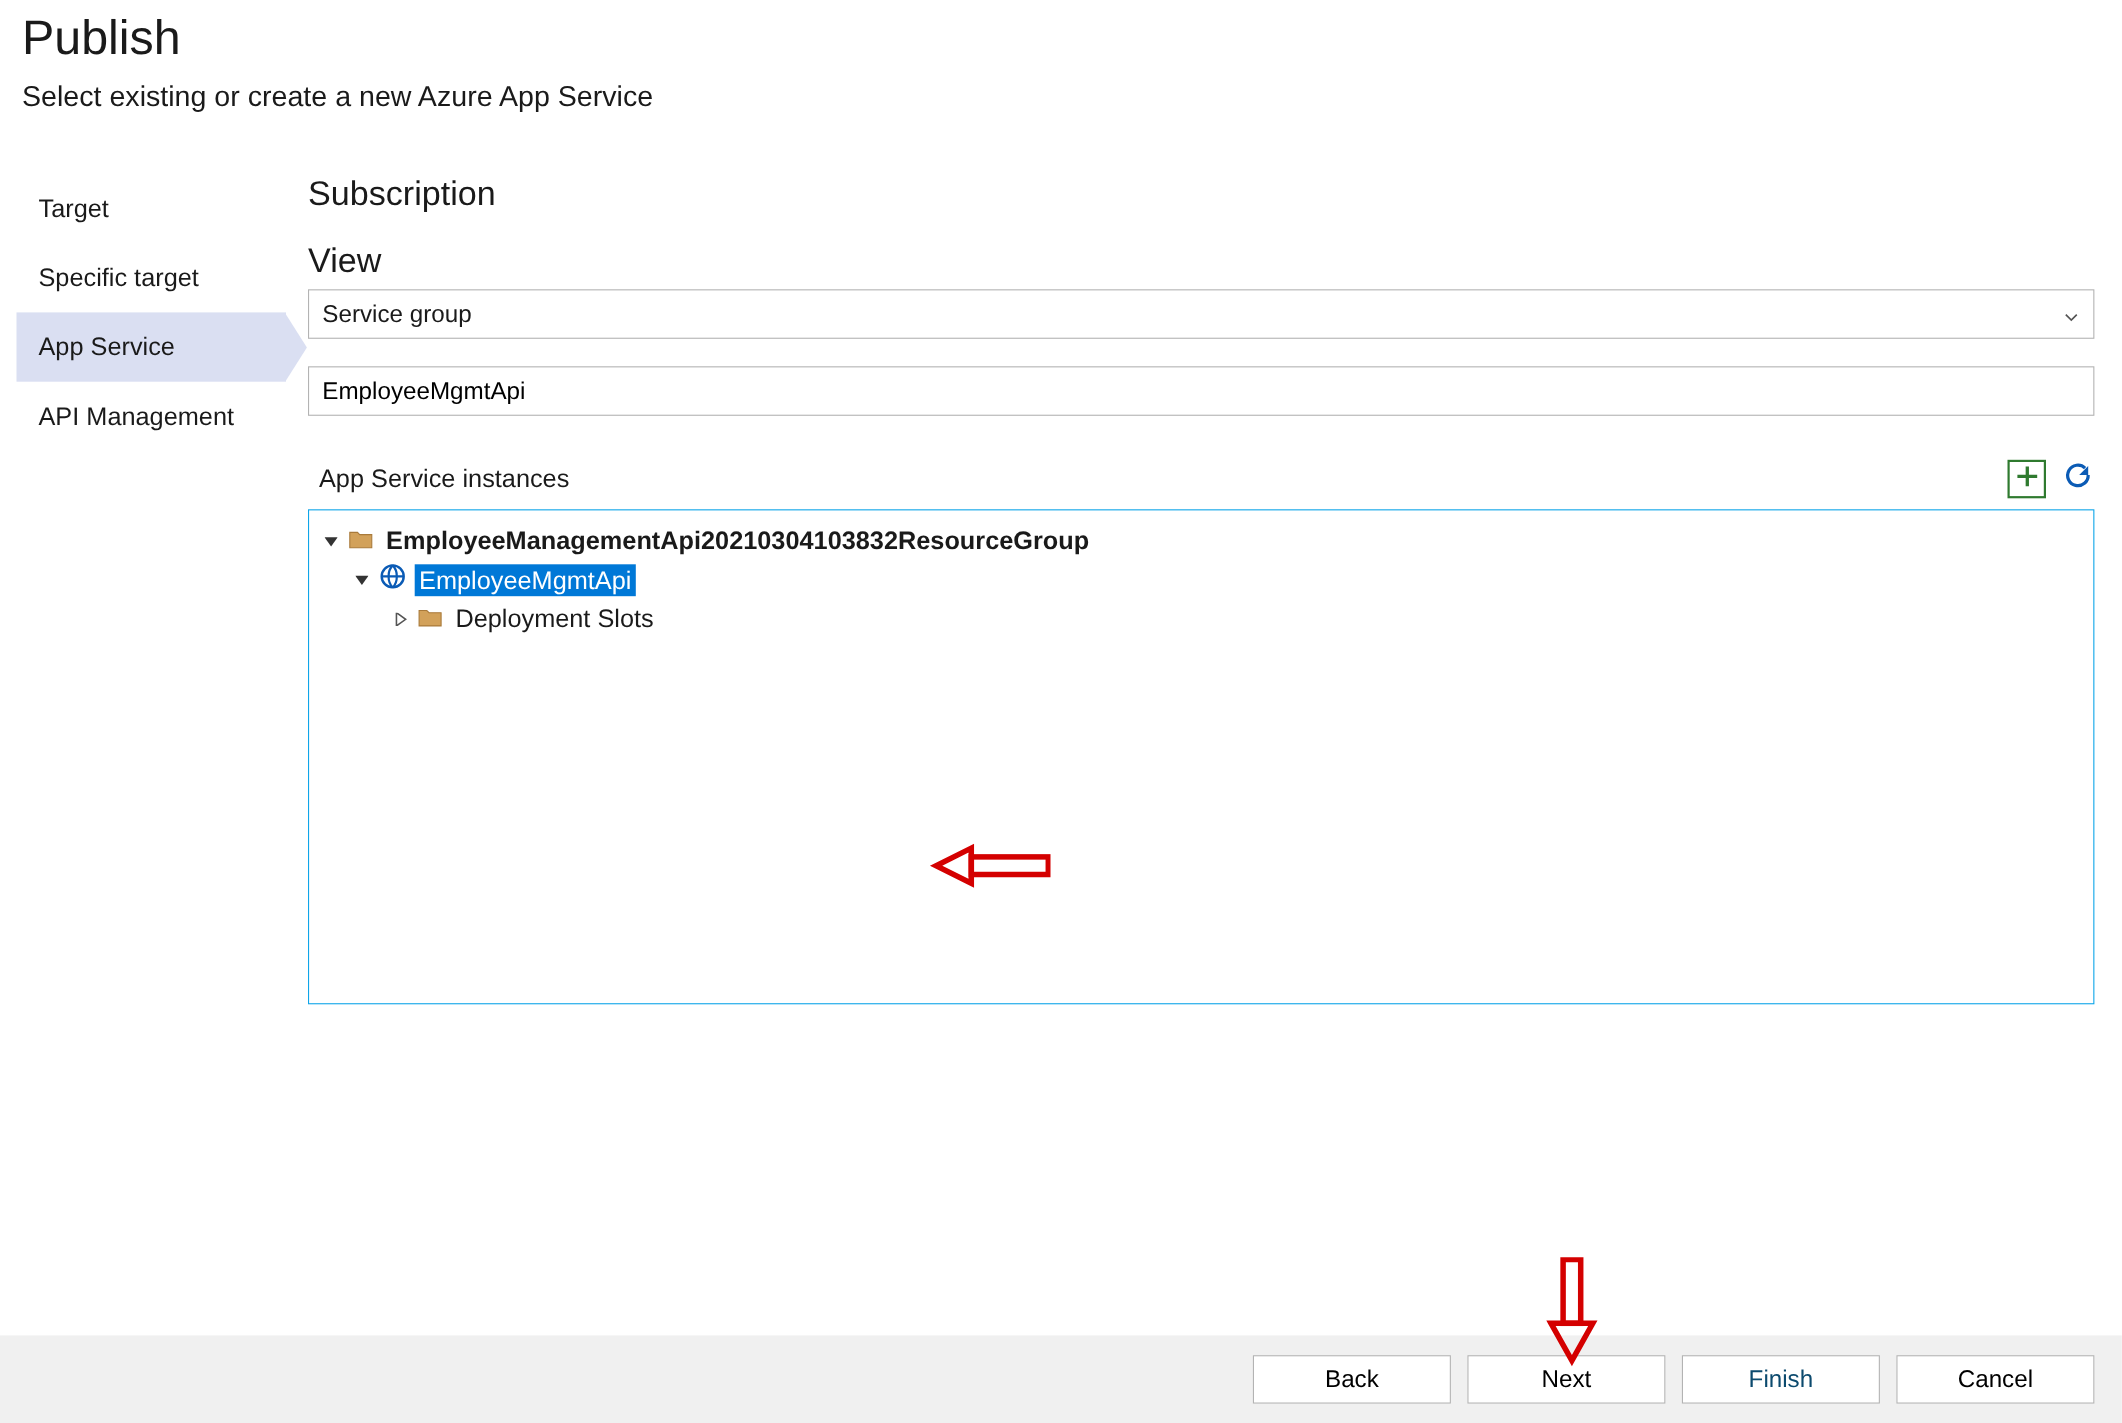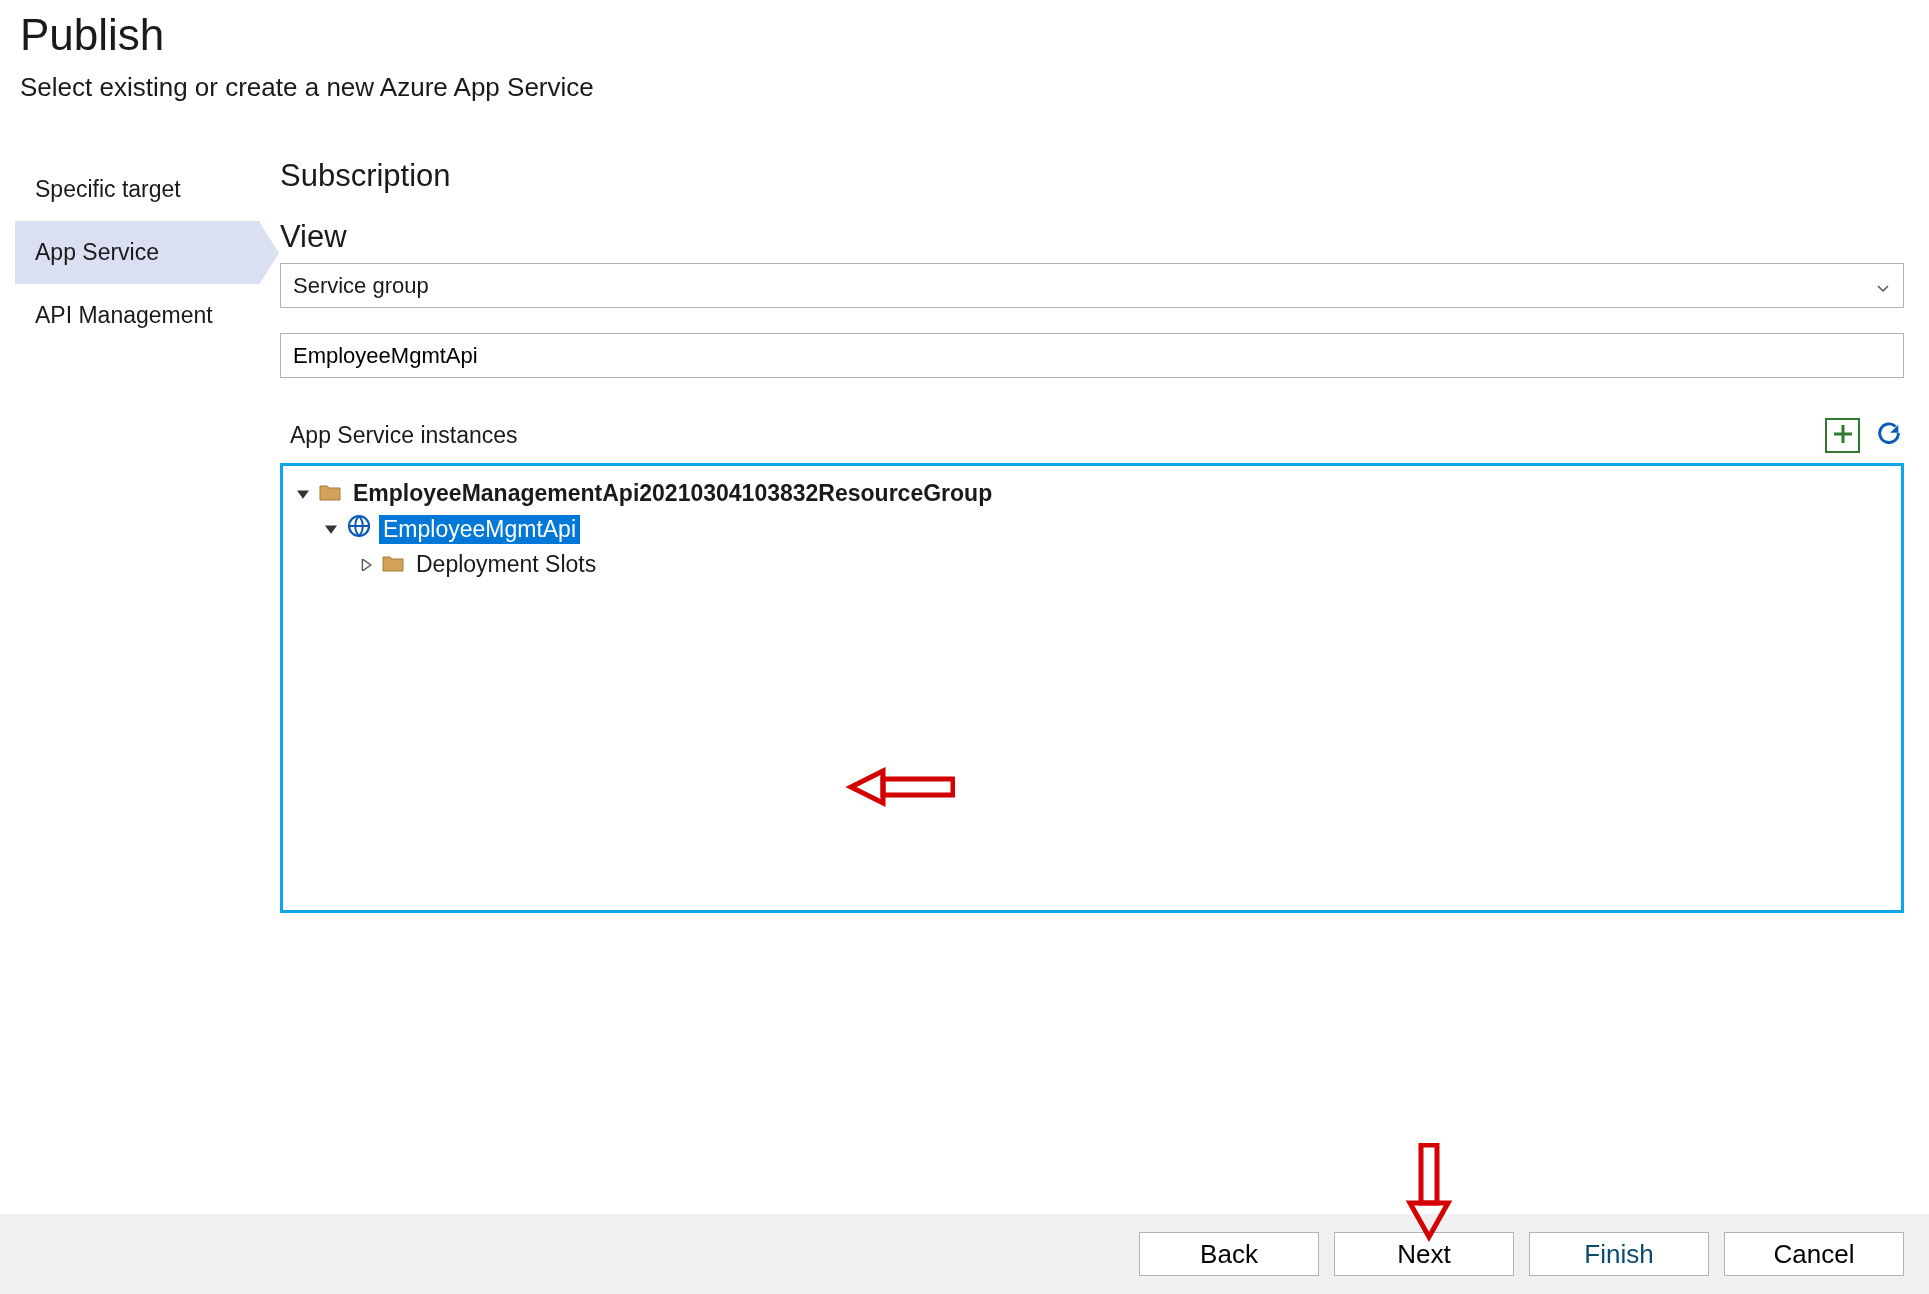--- a/index.html
+++ b/index.html
@@ -105,21 +105,21 @@
       border: 2px solid #2f7a2f;
       display: flex; align-items: center; justify-content: center;
       cursor: pointer;
     }
     .refresh-btn {
       width: 30px; height: 30px;
       cursor: pointer;
       display: flex; align-items: center; justify-content: center;
     }
     .tree {
-      border: 3px solid #0ea5e9;
+      border: 1px solid #0ea5e9;
       height: 450px;
       padding: 10px;
       overflow: auto;
     }
     .tree-row {
       display: flex;
       align-items: center;
       gap: 8px;
       padding: 3px 2px;
       font-size: 23px;
@@ -148,21 +148,21 @@
       background: #f0f0f0;
       display: flex;
       justify-content: flex-end;
       align-items: center;
       padding-right: 25px;
       gap: 15px;
     }
     .btn {
       width: 180px;
       height: 44px;
-      font-size: 26px;
+      font-size: 22px;
       border: 1px solid #b3b3b3;
       background: #fff;
       cursor: pointer;
       font-family: inherit;
     }
     .btn.disabled {
       color: #0c4a6e;
       cursor: default;
     }
     .annot-arrow-right {
@@ -175,20 +175,21 @@
 </head>
 <body>
 
 <div class="header">
   <div class="title">Publish</div>
   <div class="subtitle">Select existing or create a new Azure App Service</div>
 </div>
 
 <div class="body-wrap">
   <div class="sidebar">
+    <div class="side-item">Target</div>
     <div class="side-item">Specific target</div>
     <div class="side-item selected">App Service</div>
     <div class="side-item">API Management</div>
   </div>
 
   <div class="main">
 
     <div class="field-group">
       <div class="field-label">Subscription</div>
     </div>

